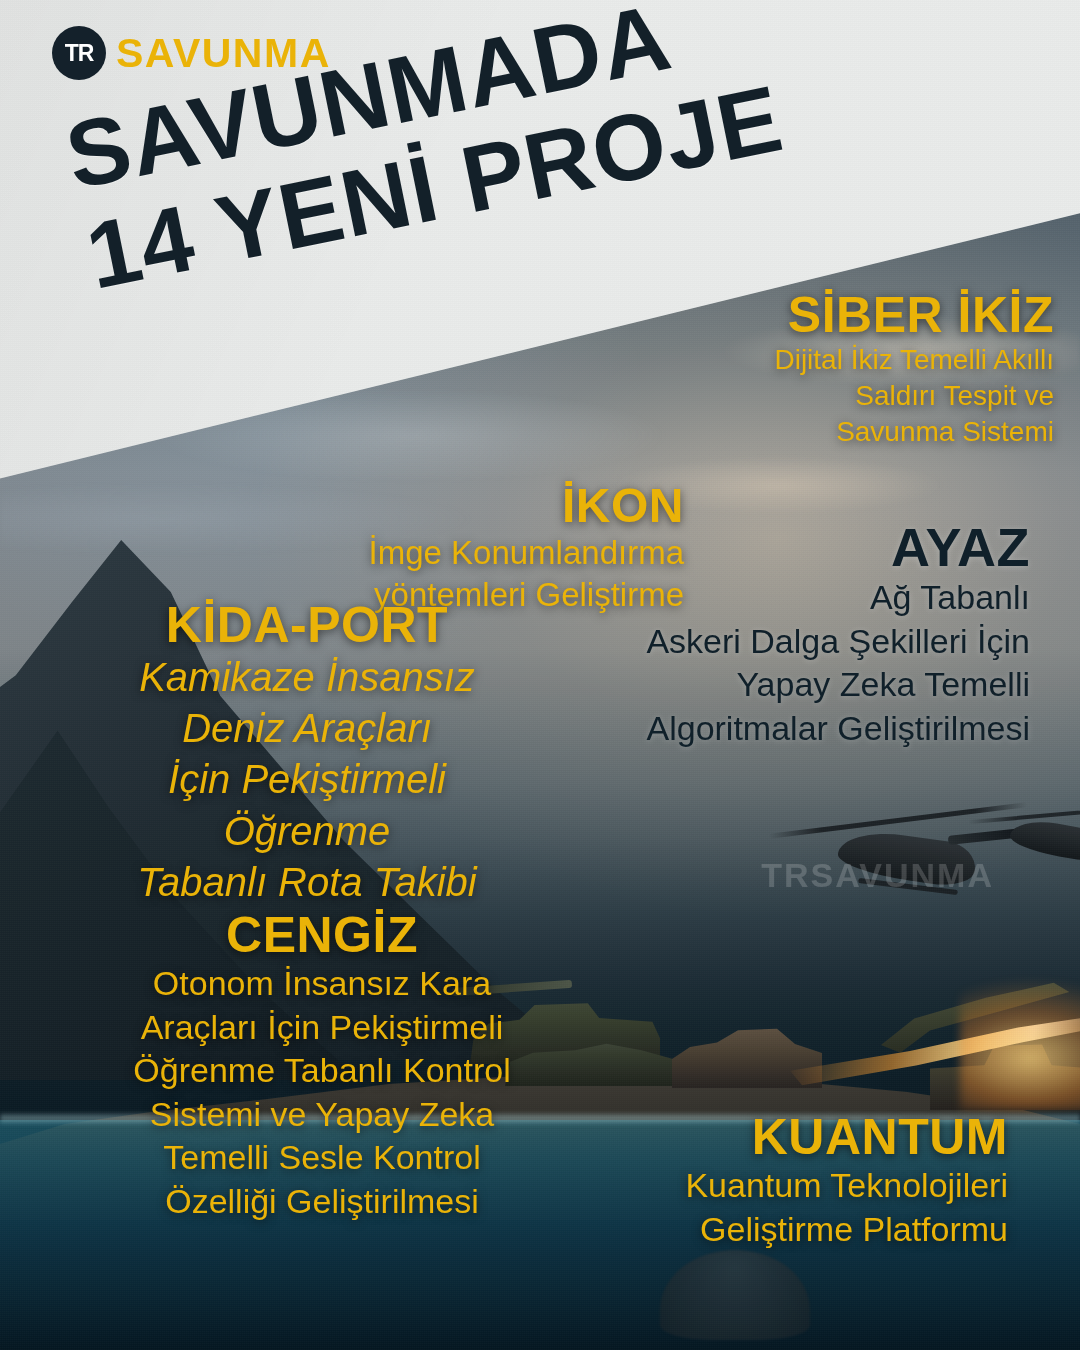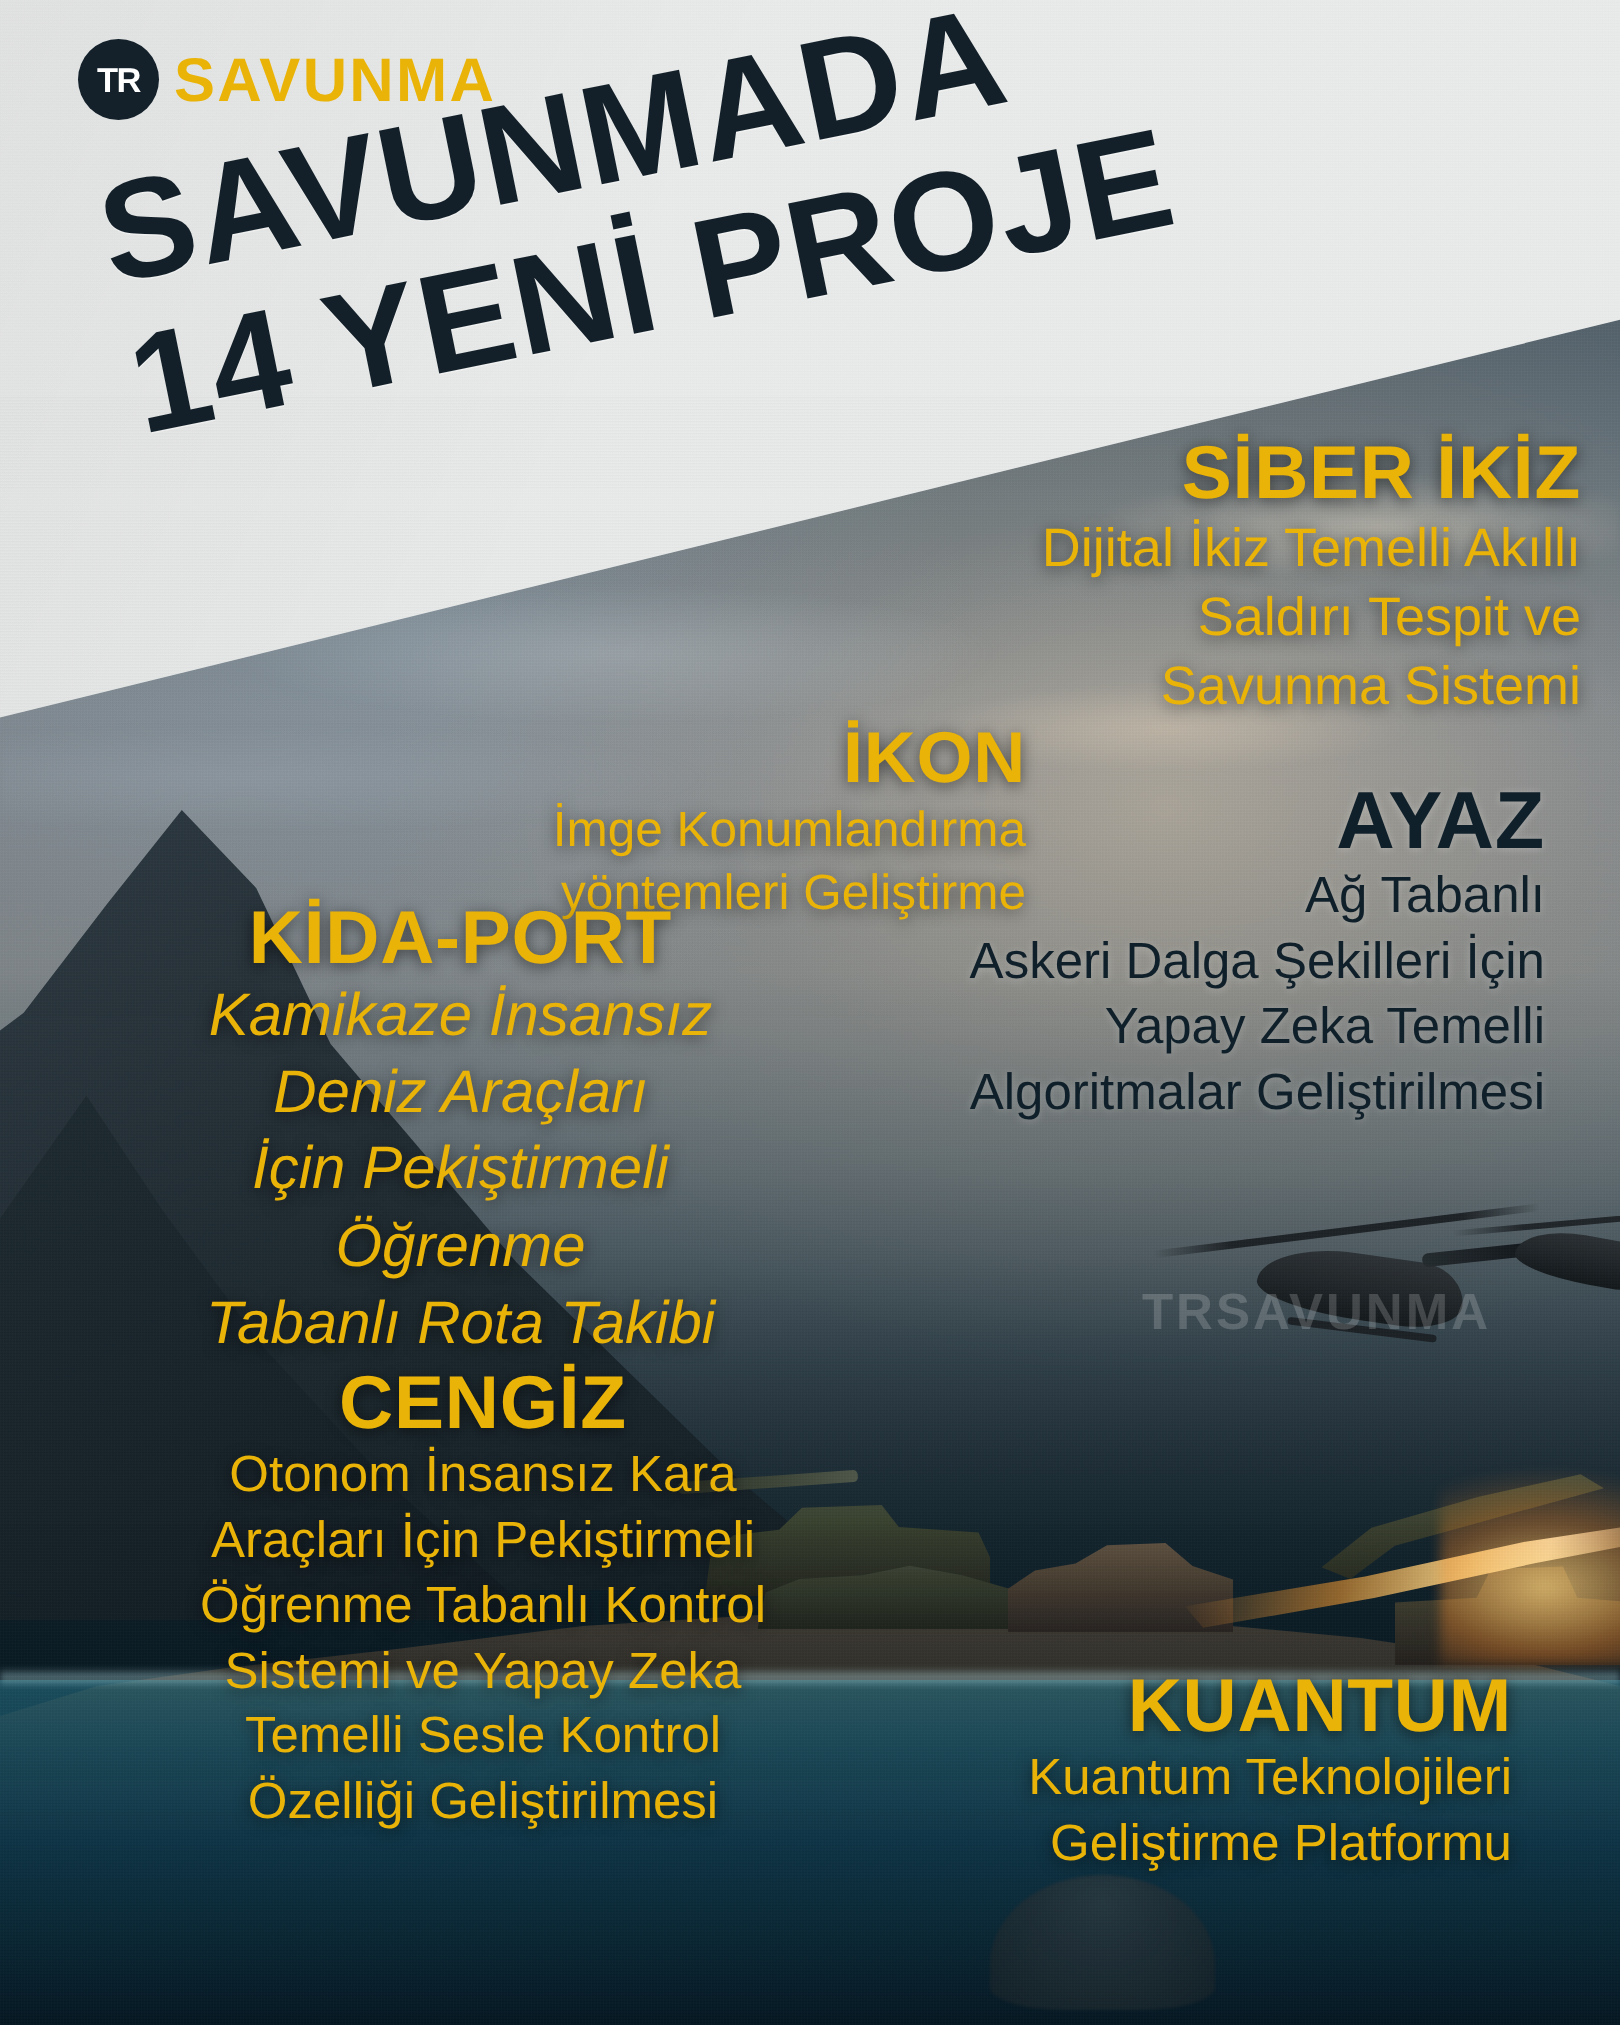--- a/index.html
+++ b/index.html
@@ -327,21 +327,21 @@
   #p-kuantum { right: 72px; top: 1110px; width: 520px; }
 
   #p-siber .title { font-size: 50px; }
   #p-ayaz .title  { font-size: 54px; }
   #p-kida .title  { font-size: 50px; }
   #p-cengiz .title{ font-size: 50px; }
   #p-kuantum .title { font-size: 50px; }
   #p-ikon .title  { font-size: 48px; }
 
   #p-ikon .desc   { font-size: 33px; }
-  #p-siber .desc  { font-size: 36px; }
+  #p-siber .desc  { font-size: 28px; }
   #p-ayaz .desc   { font-size: 34px; }
   #p-kida .desc   { font-size: 40px; font-style: italic; }
   #p-cengiz .desc { font-size: 34px; }
   #p-kuantum .desc{ font-size: 34px; }
 
   .watermark {
     position: absolute;
     right: 86px; top: 856px;
     color: rgba(255,255,255,0.18);
     font-size: 34px;

